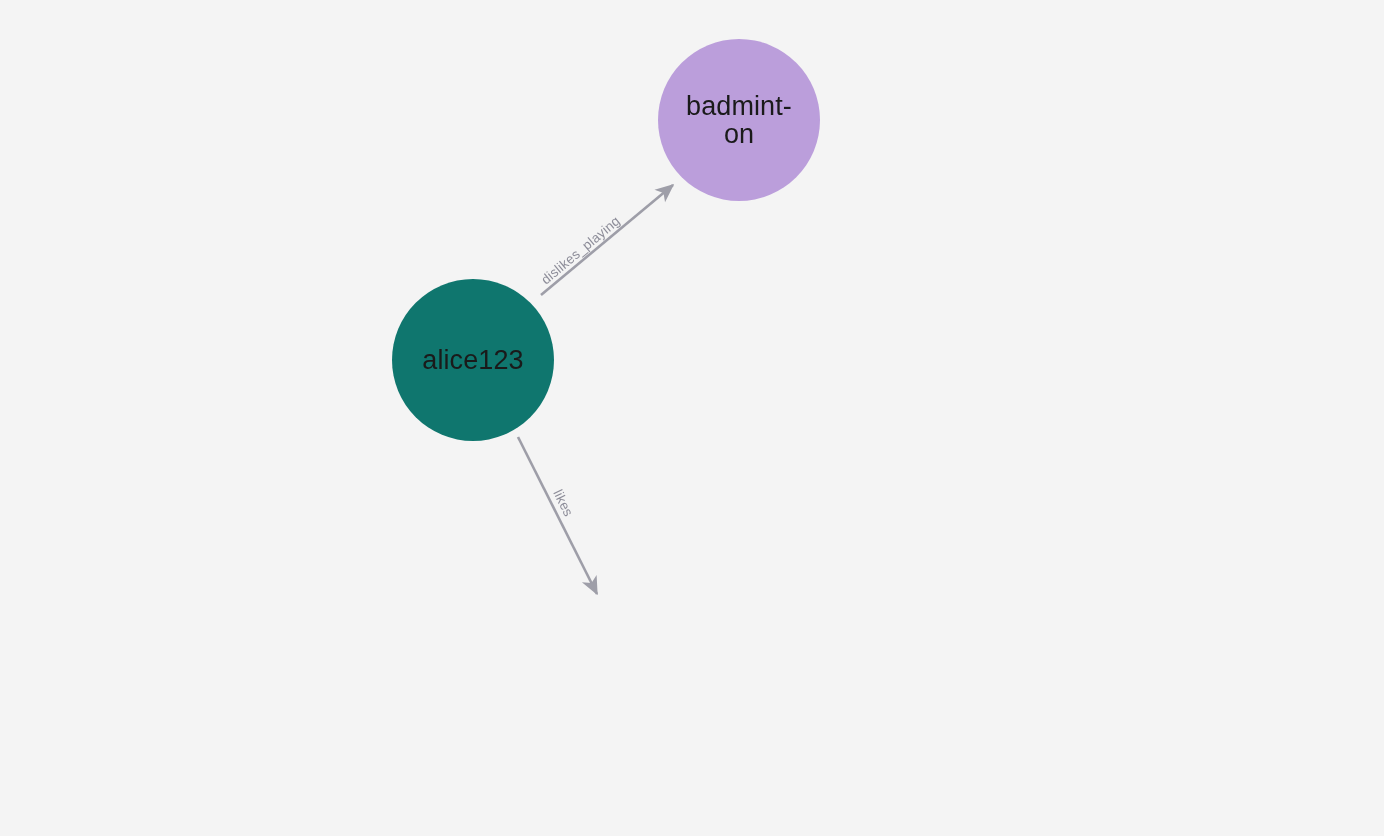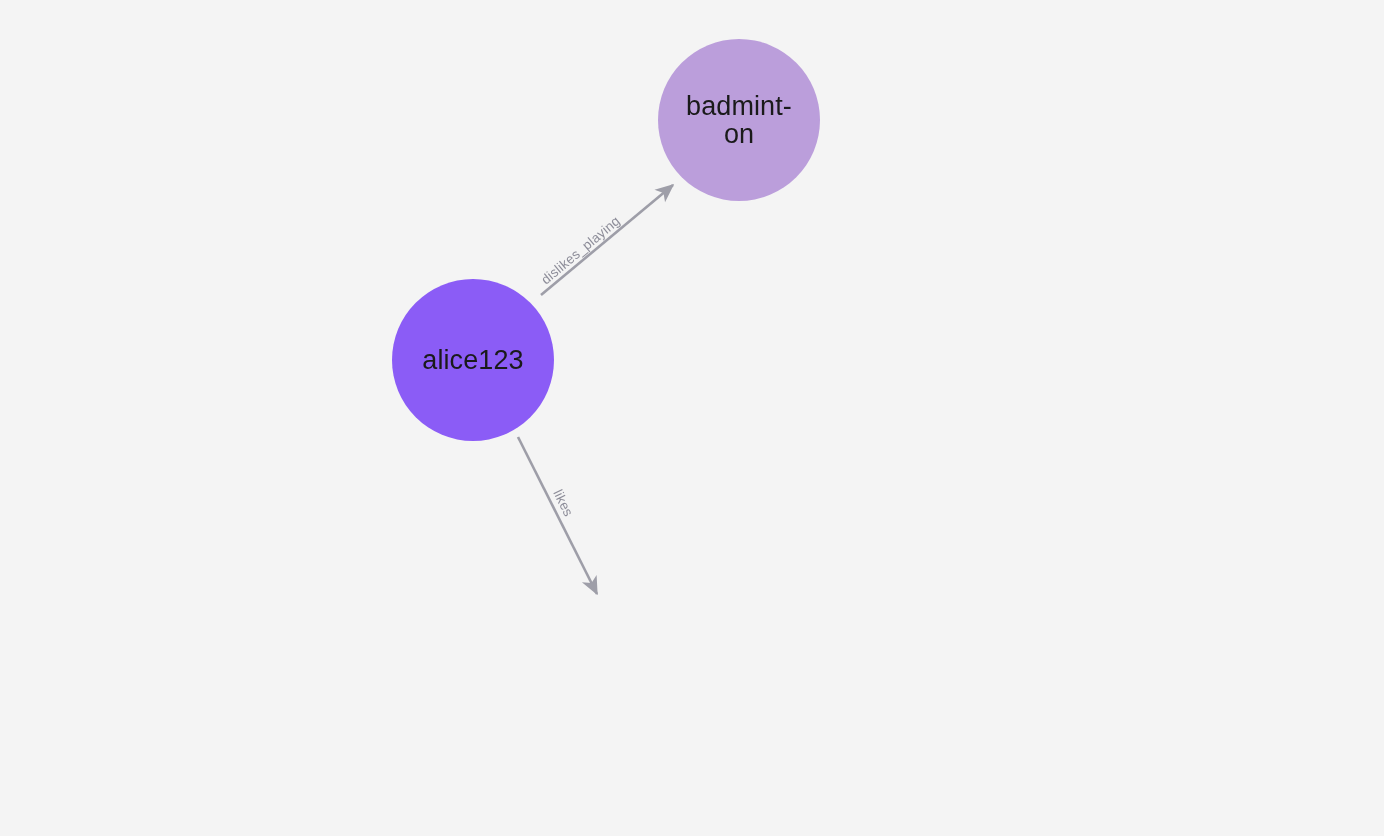--- a/index.html
+++ b/index.html
@@ -69,21 +69,21 @@
     <line x1="541" y1="295" x2="673" y2="185" stroke="#9e9ea8" stroke-width="2.6" marker-end="url(#arrow-head)"></line>
 
     <line x1="518" y1="437" x2="597" y2="594" stroke="#9e9ea8" stroke-width="2.6" marker-end="url(#arrow-head)"></line>
   </svg>
 
   <div class="node" style="left:658px; top:39px; width:162px; height:162px; background:#bb9edb;">
     <span class="node-label">badmint-
 on</span>
   </div>
 
-  <div class="node" style="left:392px; top:279px; width:162px; height:162px; background:#8b5cf6;">
+  <div class="node" style="left:392px; top:279px; width:162px; height:162px; background:#0f766e;">
     <span class="node-label">alice123</span>
   </div>
 
 
   <div class="edge-label" style="left:543px; top:274px; transform: rotate(-39.8deg);">dislikes_playing</div>
 
   <div class="edge-label" style="left:557px; top:483px; transform: rotate(63.5deg);">likes</div>
 
 </div>
 

